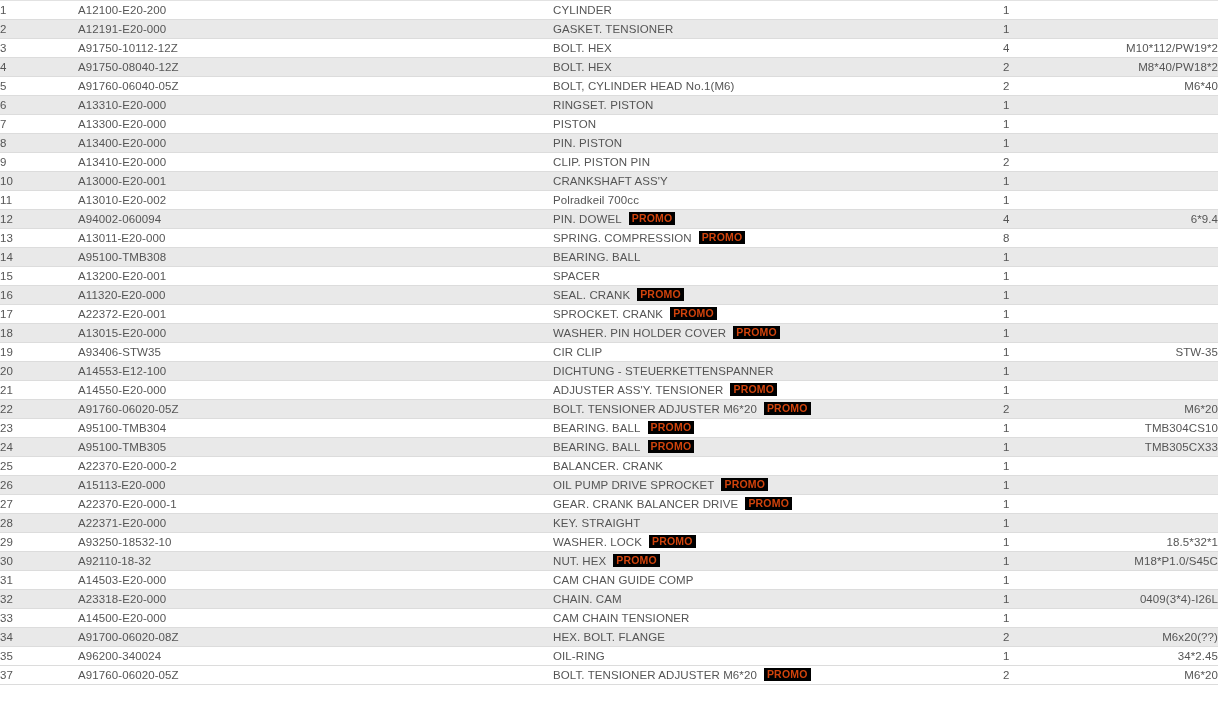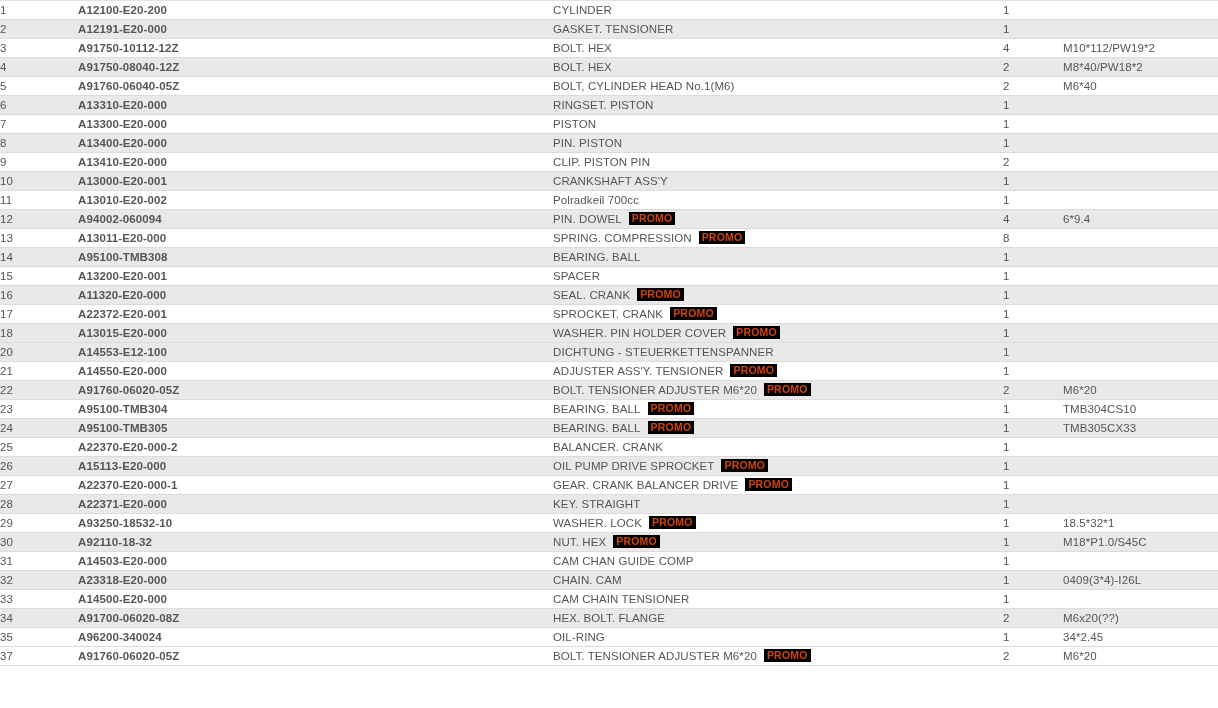--- a/index.html
+++ b/index.html
@@ -46,32 +46,32 @@
   }
   #parts-table tr.row-odd td  { background: #ffffff; }
   #parts-table tr.row-even td { background: #e9e9e9; }
 
   td.cell-index {
     padding-left: 9px;
     color: #555555;
   }
   td.cell-partno {
     padding-left: 9px;
-    font-weight: bold;
   }
   td.cell-desc {
     padding-left: 10px;
     margin-left: 32px;
   }
   td.cell-qty {
     text-align: left;
     padding-left: 0px;
   }
   td.cell-remark {
     padding-left: 8px;
+    text-align: right;
   }
 
   .promo-badge {
     display: inline-block;
     margin-left: 7px;
     padding: 1px 3px 1px 3px;
     background: #000000;
     color: #d0430c;
     font-weight: bold;
     font-size: 10.5px;
@@ -211,20 +211,27 @@
         <td class="cell-qty">1</td>
         <td class="cell-remark"></td>
       </tr>
       <tr class="row-even">
         <td class="cell-index">18</td>
         <td class="cell-partno">A13015-E20-000</td>
         <td class="cell-desc"><span>WASHER. PIN HOLDER COVER</span><span class="promo-badge">PROMO</span></td>
         <td class="cell-qty">1</td>
         <td class="cell-remark"></td>
       </tr>
+      <tr class="row-odd">
+        <td class="cell-index">19</td>
+        <td class="cell-partno">A93406-STW35</td>
+        <td class="cell-desc"><span>CIR CLIP</span></td>
+        <td class="cell-qty">1</td>
+        <td class="cell-remark">STW-35</td>
+      </tr>
       <tr class="row-even">
         <td class="cell-index">20</td>
         <td class="cell-partno">A14553-E12-100</td>
         <td class="cell-desc"><span>DICHTUNG - STEUERKETTENSPANNER</span></td>
         <td class="cell-qty">1</td>
         <td class="cell-remark"></td>
       </tr>
       <tr class="row-odd">
         <td class="cell-index">21</td>
         <td class="cell-partno">A14550-E20-000</td>

